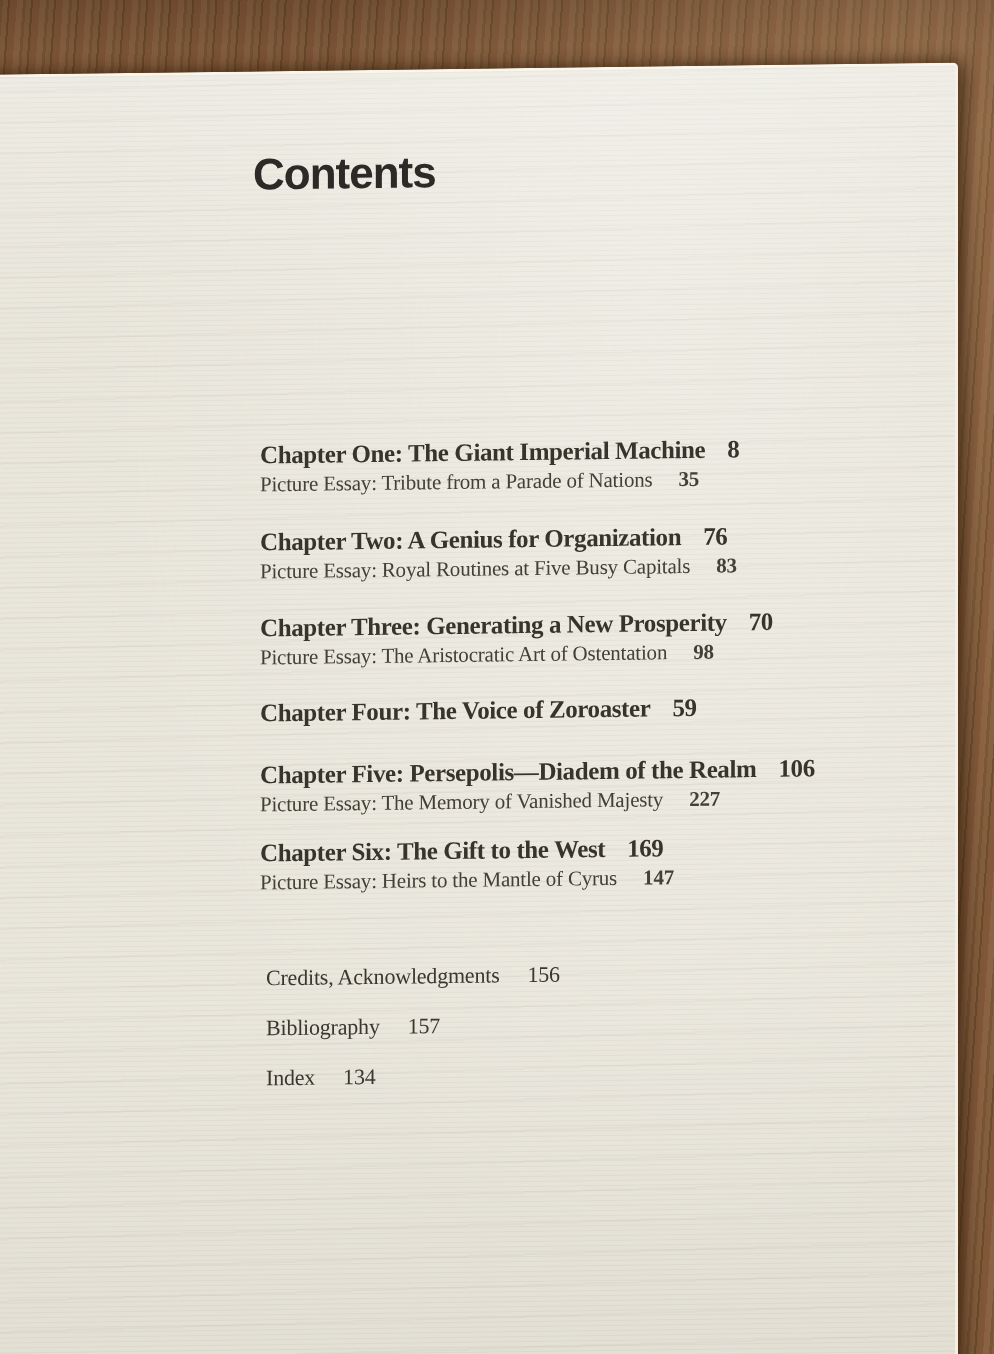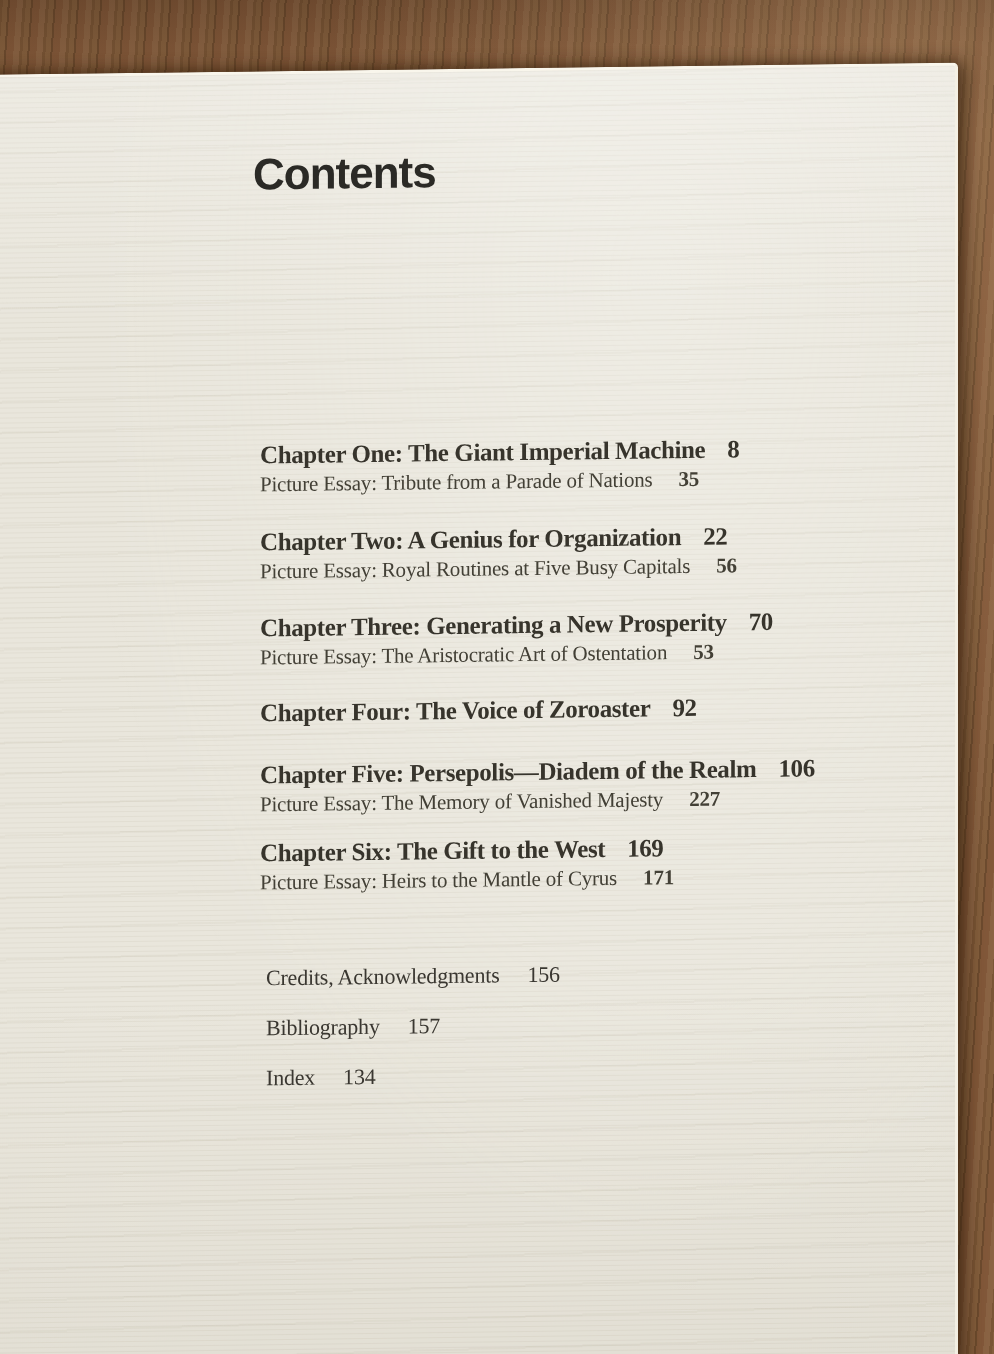--- a/index.html
+++ b/index.html
@@ -69,40 +69,40 @@
 <div class="page">
 
   <div class="title">Contents</div>
 
   <div class="entry c0">
     <div class="entry-title"><span>Chapter One: The Giant Imperial Machine</span><span class="pg">8</span></div>
     <div class="entry-essay"><span>Picture Essay: Tribute from a Parade of Nations</span><span class="pg2">35</span></div>
   </div>
 
   <div class="entry c1">
-    <div class="entry-title"><span>Chapter Two: A Genius for Organization</span><span class="pg">22</span></div>
-    <div class="entry-essay"><span>Picture Essay: Royal Routines at Five Busy Capitals</span><span class="pg2">56</span></div>
+    <div class="entry-title"><span>Chapter Two: A Genius for Organization</span><span class="pg">76</span></div>
+    <div class="entry-essay"><span>Picture Essay: Royal Routines at Five Busy Capitals</span><span class="pg2">83</span></div>
   </div>
 
   <div class="entry c2">
     <div class="entry-title"><span>Chapter Three: Generating a New Prosperity</span><span class="pg">70</span></div>
-    <div class="entry-essay"><span>Picture Essay: The Aristocratic Art of Ostentation</span><span class="pg2">53</span></div>
+    <div class="entry-essay"><span>Picture Essay: The Aristocratic Art of Ostentation</span><span class="pg2">98</span></div>
   </div>
 
   <div class="entry c3">
-    <div class="entry-title"><span>Chapter Four: The Voice of Zoroaster</span><span class="pg">92</span></div>
+    <div class="entry-title"><span>Chapter Four: The Voice of Zoroaster</span><span class="pg">59</span></div>
   </div>
 
   <div class="entry c4">
     <div class="entry-title"><span>Chapter Five: Persepolis—Diadem of the Realm</span><span class="pg">106</span></div>
     <div class="entry-essay"><span>Picture Essay: The Memory of Vanished Majesty</span><span class="pg2">227</span></div>
   </div>
 
   <div class="entry c5">
     <div class="entry-title"><span>Chapter Six: The Gift to the West</span><span class="pg">169</span></div>
-    <div class="entry-essay"><span>Picture Essay: Heirs to the Mantle of Cyrus</span><span class="pg2">171</span></div>
+    <div class="entry-essay"><span>Picture Essay: Heirs to the Mantle of Cyrus</span><span class="pg2">147</span></div>
   </div>
 
   <div class="back b0"><span>Credits, Acknowledgments</span><span class="pg3">156</span></div>
   <div class="back b1"><span>Bibliography</span><span class="pg3">157</span></div>
   <div class="back b2"><span>Index</span><span class="pg3">134</span></div>
 
 </div>
 
 </body></html>

